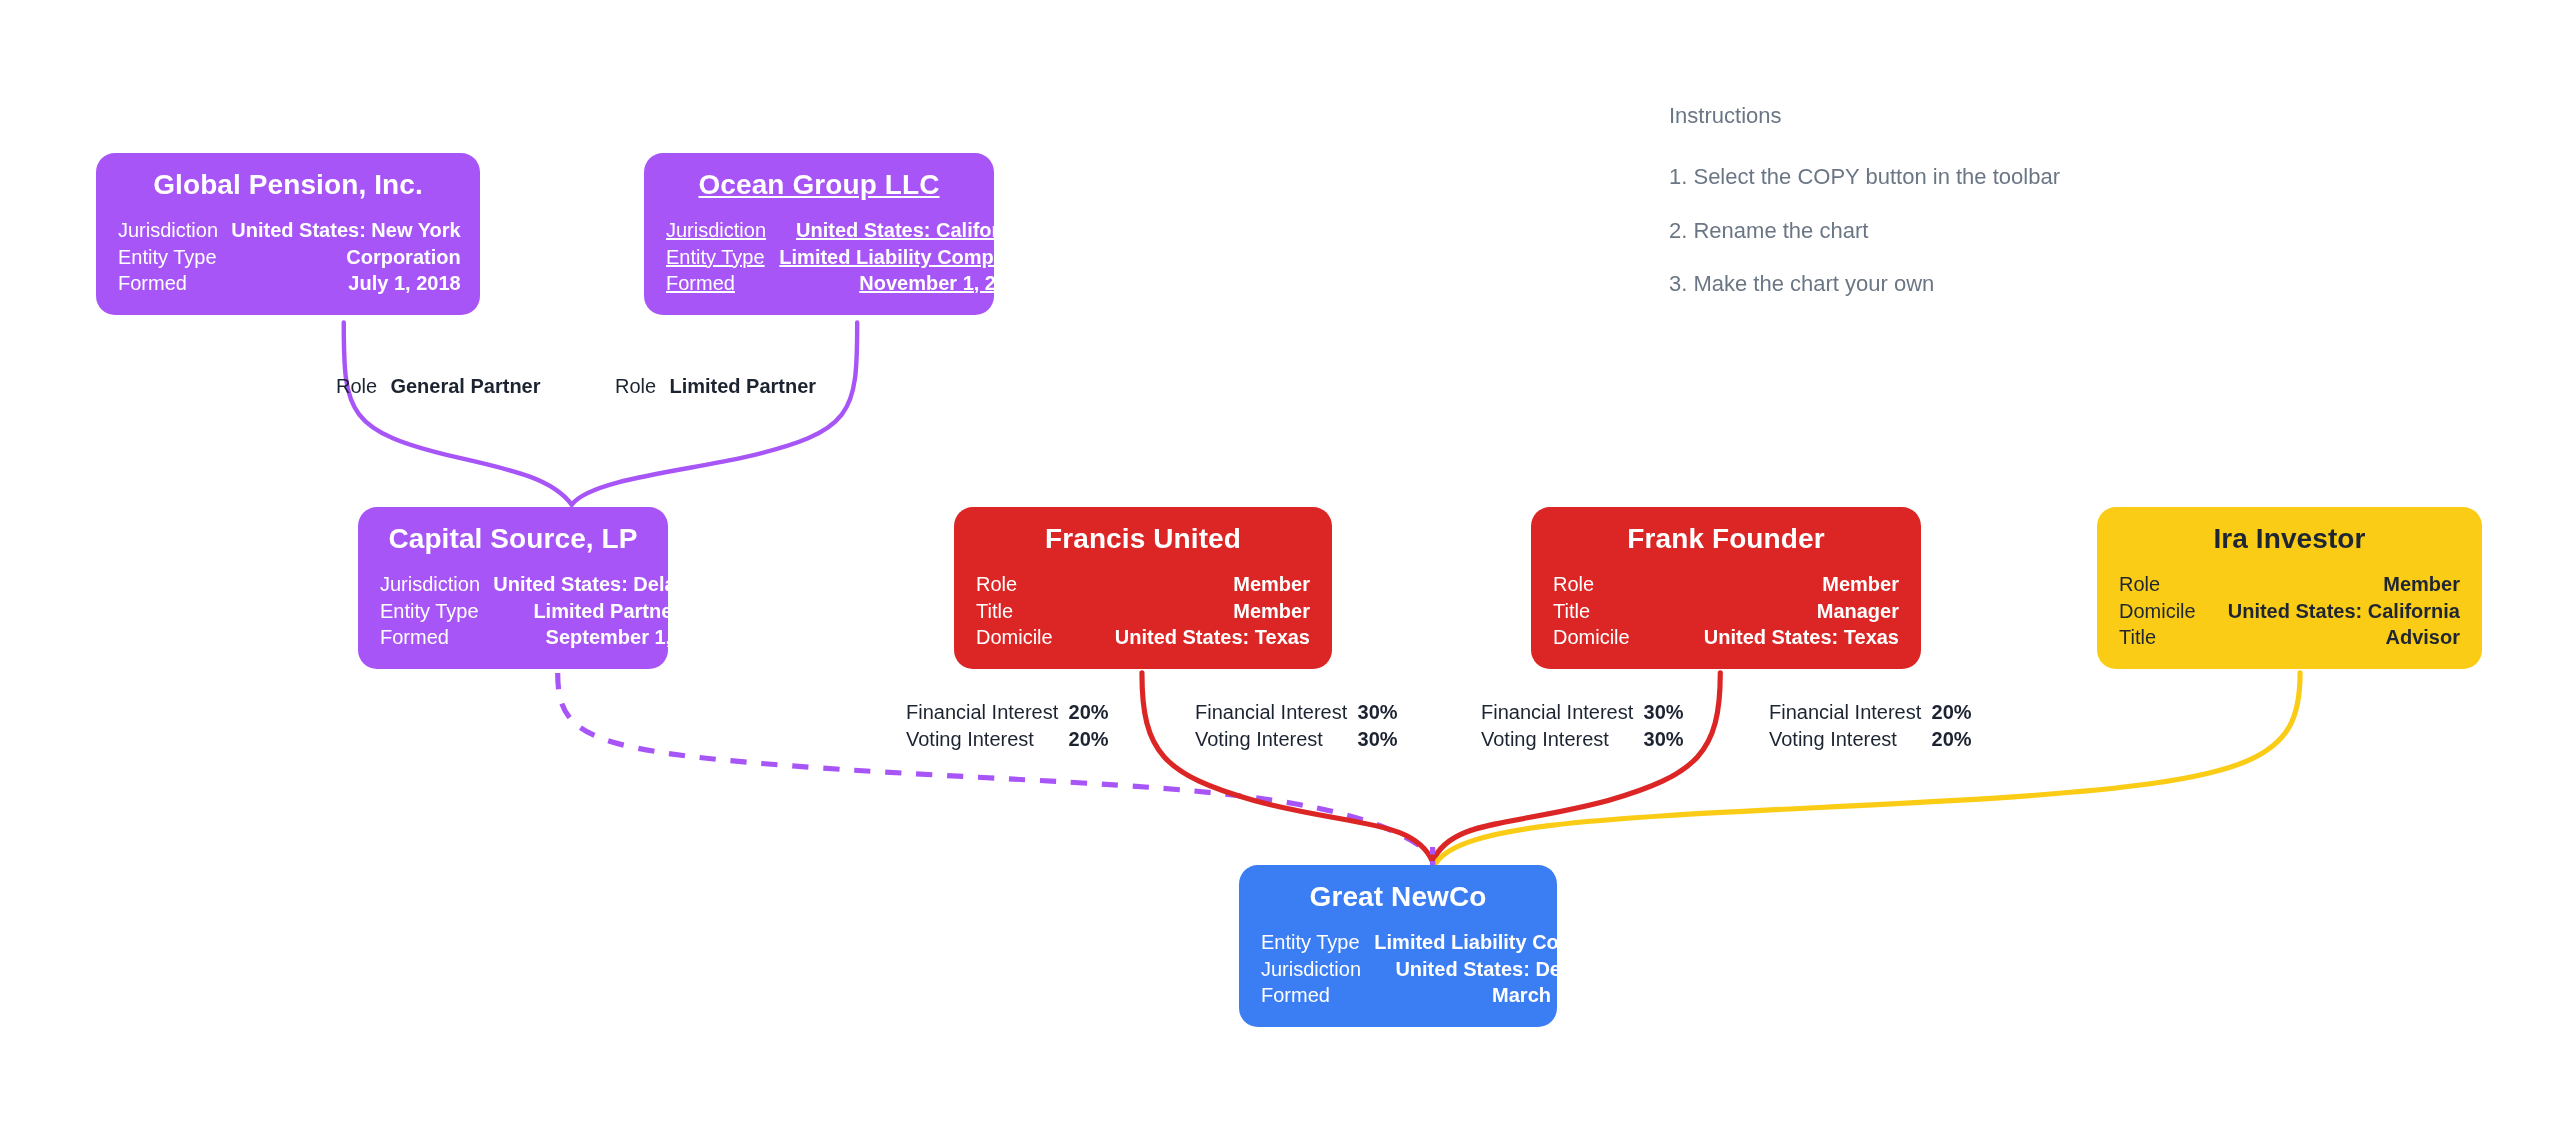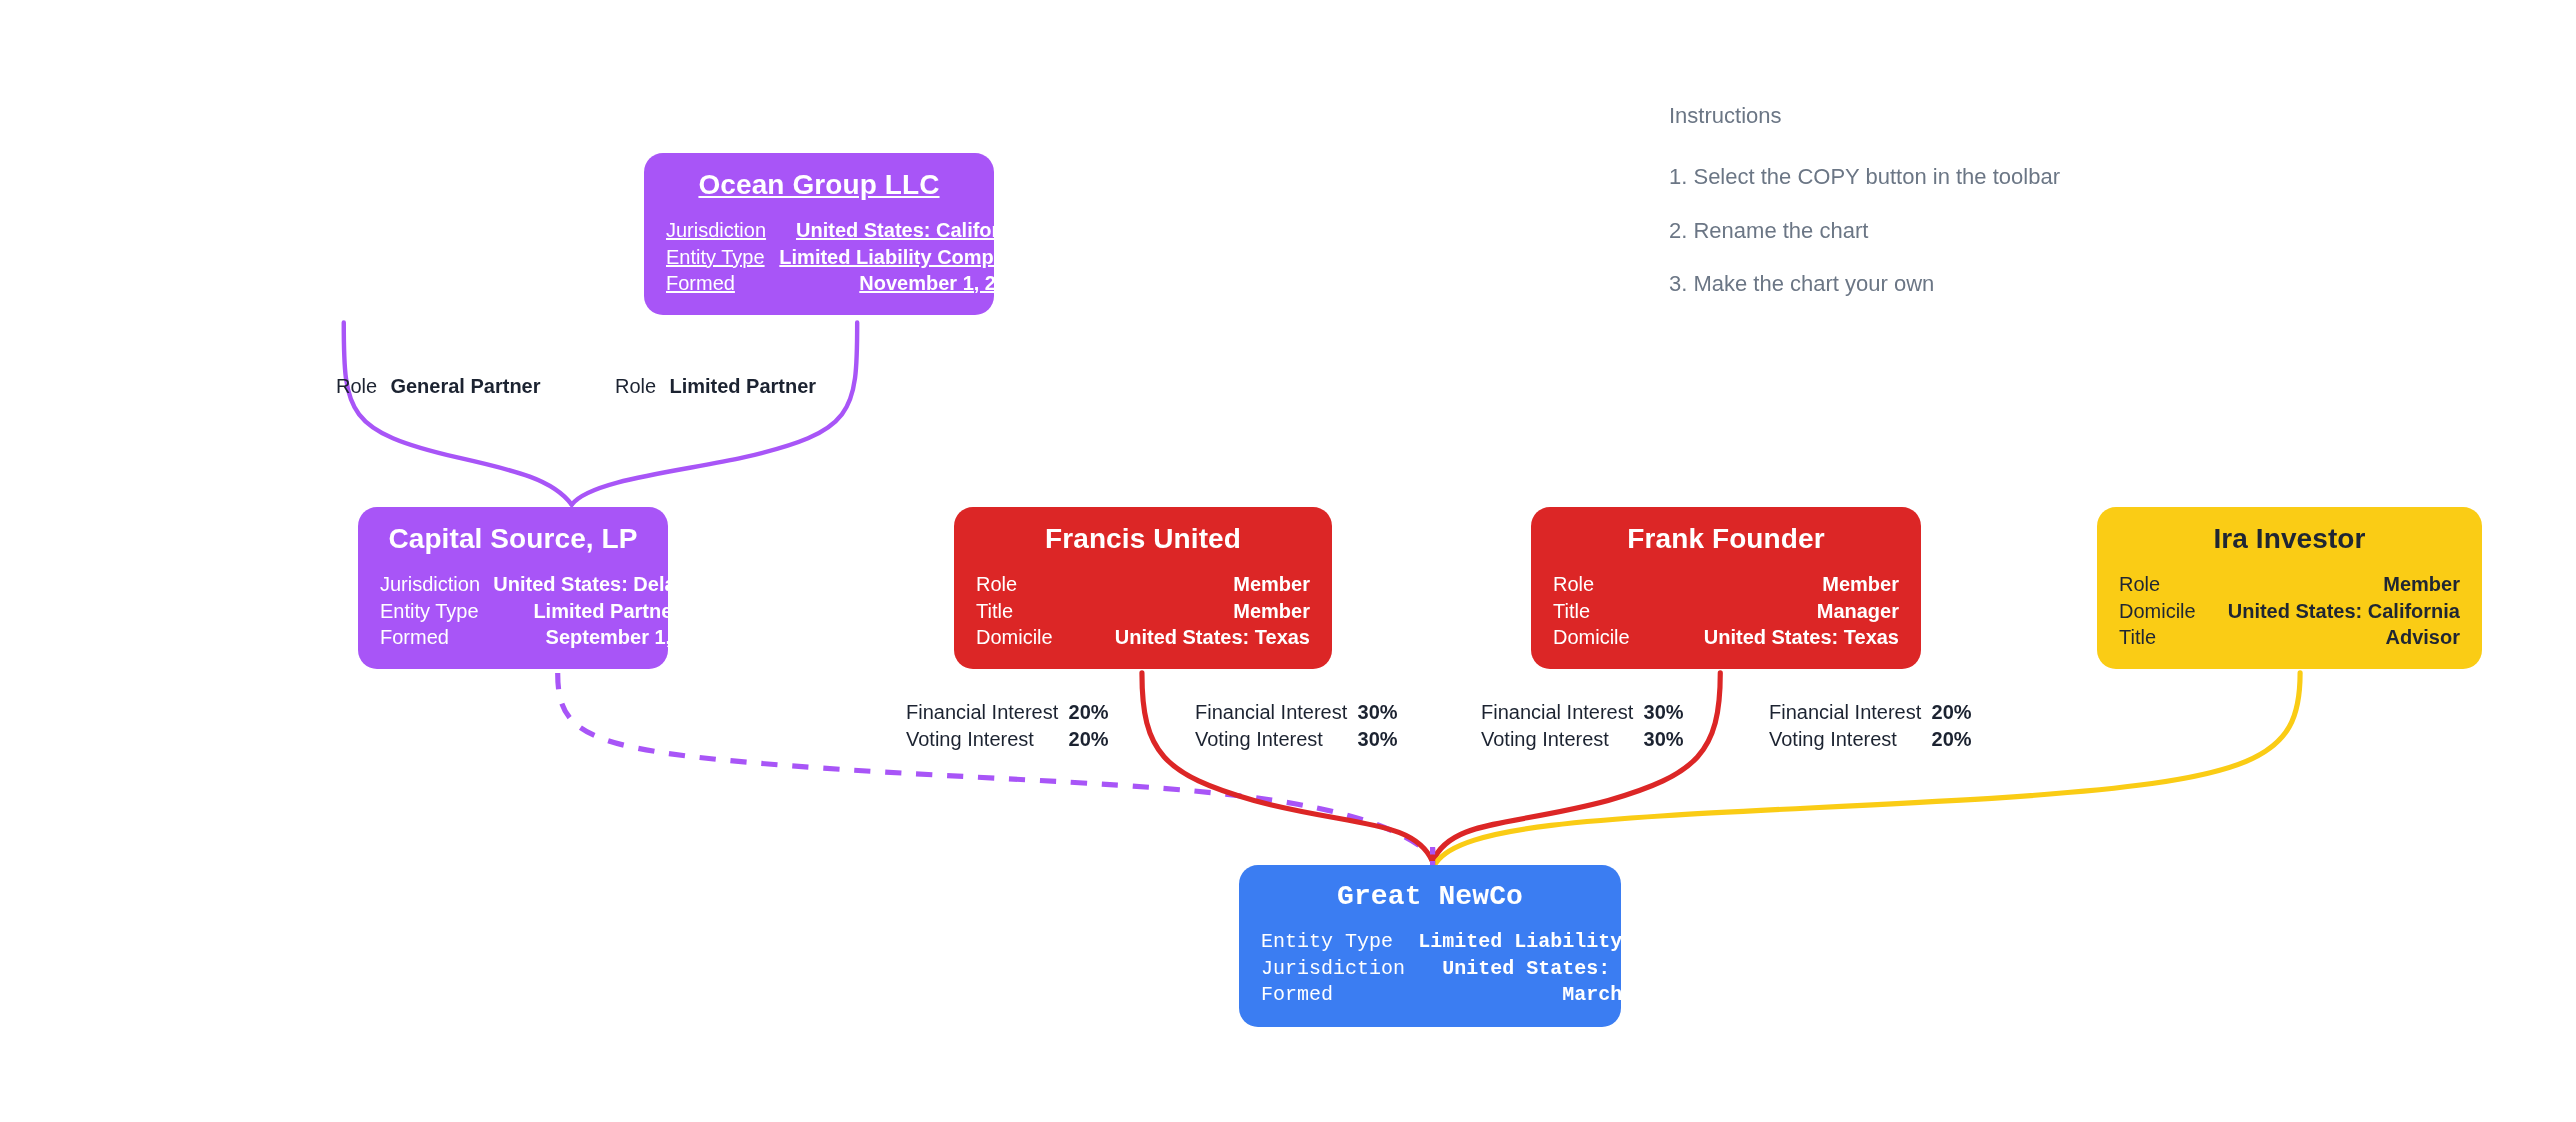--- a/index.html
+++ b/index.html
@@ -127,20 +127,39 @@
     <path d="M 1548 912 C 1548 1020 1578 1050 1700 1085 C 1830 1120 1918 1110 1942 1168" fill="none" stroke="#dc2626" stroke-width="7" stroke-linecap="round"></path>
 
     <path d="M 2332 912 C 2332 1020 2300 1050 2180 1085 C 2050 1120 1966 1110 1942 1168" fill="none" stroke="#dc2626" stroke-width="7" stroke-linecap="round"></path>
 
     <path d="M 3118 912 C 3118 1030 3060 1058 2700 1082 C 2250 1108 1990 1106 1946 1170" fill="none" stroke="#facc15" stroke-width="7" stroke-linecap="round"></path>
 
     <path d="M 1942 1150 L 1942 1178" fill="none" stroke="#dc2626" stroke-width="7"></path>
     <path d="M 1942 1148 L 1942 1178" fill="none" stroke="#a855f7" stroke-width="7" stroke-dasharray="10 9"></path>
   </svg>
 
+  <div class="node purple" style="left:96px; top:153px; width:384px;">
+    <div class="node-title">Global Pension, Inc.</div>
+    <table class="attr-table">
+      <tbody>
+          <tr>
+        <td class="attr-key">Jurisdiction</td>
+        <td class="attr-val">United States: New York</td>
+      </tr>
+      <tr>
+        <td class="attr-key">Entity Type</td>
+        <td class="attr-val">Corporation</td>
+      </tr>
+      <tr>
+        <td class="attr-key">Formed</td>
+        <td class="attr-val">July 1, 2018</td>
+      </tr>
+    </tbody>
+      </table>
+  </div>
 
   <div class="node purple" style="left:644px; top:153px; width:350px;text-decoration:underline;">
     <div class="node-title">Ocean Group LLC</div>
     <table class="attr-table">
       <tbody>
           <tr>
         <td class="attr-key">Jurisdiction</td>
         <td class="attr-val">United States: California</td>
       </tr>
       <tr>
@@ -228,21 +247,21 @@
         <td class="attr-val">United States: California</td>
       </tr>
       <tr>
         <td class="attr-key">Title</td>
         <td class="attr-val">Advisor</td>
       </tr>
     </tbody>
       </table>
   </div>
 
-  <div class="node blue" style="left:1239px; top:865px; width:382px;font-family:Liberation Mono, monospace;">
+  <div class="node blue" style="left:1239px; top:865px; width:318px;">
     <div class="node-title">Great NewCo</div>
     <table class="attr-table">
       <tbody>
           <tr>
         <td class="attr-key">Entity Type</td>
         <td class="attr-val">Limited Liability Company</td>
       </tr>
       <tr>
         <td class="attr-key">Jurisdiction</td>
         <td class="attr-val">United States: Delaware</td>

